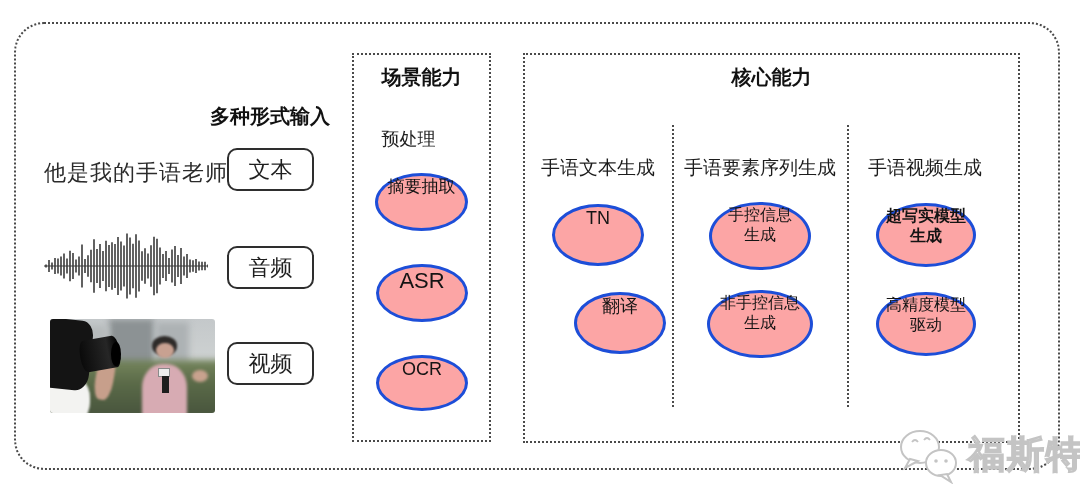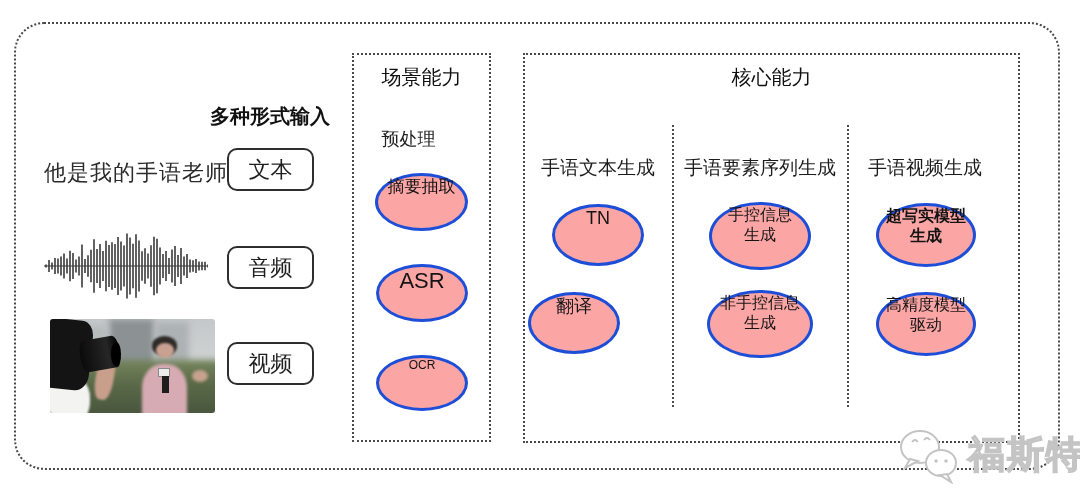--- a/index.html
+++ b/index.html
@@ -6,21 +6,21 @@
   .stage{
     position:relative;width:1080px;height:499px;background:#ffffff;
     font-family:"Liberation Sans","DejaVu Sans",sans-serif;color:#1f1f1f;
     overflow:hidden;
   }
   .outer-border{
     position:absolute;left:14px;top:22px;width:1046px;height:448px;
     border:2px dotted #4a4a4a;border-radius:30px;box-sizing:border-box;
   }
   .dbox{position:absolute;border:2px dotted #4a4a4a;box-sizing:border-box;background:transparent;}
-  .box-title{position:absolute;text-align:center;font-size:20px;font-weight:normal;color:#111;}
+  .box-title{position:absolute;text-align:center;font-size:20px;font-weight:bold;color:#111;}
   .box-subtitle{position:absolute;text-align:center;font-size:18px;font-weight:400;color:#222;}
   .col-header{position:absolute;text-align:center;font-size:19px;font-weight:500;color:#1c1c1c;white-space:nowrap;}
   .v-divider{position:absolute;width:0;border-left:2px dotted #4a4a4a;}
   .ellipse{
     position:absolute;border:3px solid #1d4ed8;border-radius:50%;
     display:flex;flex-direction:column;align-items:center;justify-content:flex-start;
     font-size:16px;font-weight:500;color:#141414;text-align:center;line-height:1.25;
     box-sizing:border-box;background:#fca5a5;
   }
   .io-box{
@@ -162,38 +162,38 @@
   <div class="dbox" style="left:352px;top:53px;width:139px;height:389px;"></div>
   <div class="box-title" style="left:352px;top:64px;width:139px;">场景能力</div>
   <div class="box-subtitle" style="left:339px;top:127px;width:139px;">预处理</div>
 
   <div class="ellipse" style="left:375px;top:173px;width:93px;height:58px;font-size:17px;">
     <span>摘要抽取</span>
   </div>
   <div class="ellipse" style="left:376px;top:264px;width:92px;height:58px;font-size:22px;">
     <span>ASR</span>
   </div>
-  <div class="ellipse" style="left:376px;top:355px;width:92px;height:56px;font-size:12px;">
+  <div class="ellipse" style="left:376px;top:355px;width:92px;height:56px;font-size:18px;">
     <span>OCR</span>
   </div>
 
   <div class="dbox" style="left:523px;top:53px;width:497px;height:390px;"></div>
   <div class="box-title" style="left:523px;top:64px;width:497px;">核心能力</div>
 
   <div class="v-divider" style="left:672px;top:125px;height:282px;"></div>
   <div class="v-divider" style="left:847px;top:125px;height:282px;"></div>
 
   <div class="col-header" style="left:518px;top:155px;width:160px;">手语文本生成</div>
   <div class="col-header" style="left:670px;top:155px;width:180px;">手语要素序列生成</div>
   <div class="col-header" style="left:845px;top:155px;width:160px;">手语视频生成</div>
 
   <div class="ellipse" style="left:552px;top:204px;width:92px;height:62px;font-size:18px;">
     <span>TN</span>
   </div>
-  <div class="ellipse" style="left:528px;top:292px;width:92px;height:62px;font-size:18px;">
+  <div class="ellipse" style="left:574px;top:292px;width:92px;height:62px;font-size:18px;">
     <span>翻译</span>
   </div>
 
   <div class="ellipse" style="left:709px;top:202px;width:102px;height:68px;">
     <span>手控信息</span>
     <span>生成</span>
   </div>
   <div class="ellipse" style="left:707px;top:290px;width:106px;height:68px;">
     <span>非手控信息</span>
     <span>生成</span>

